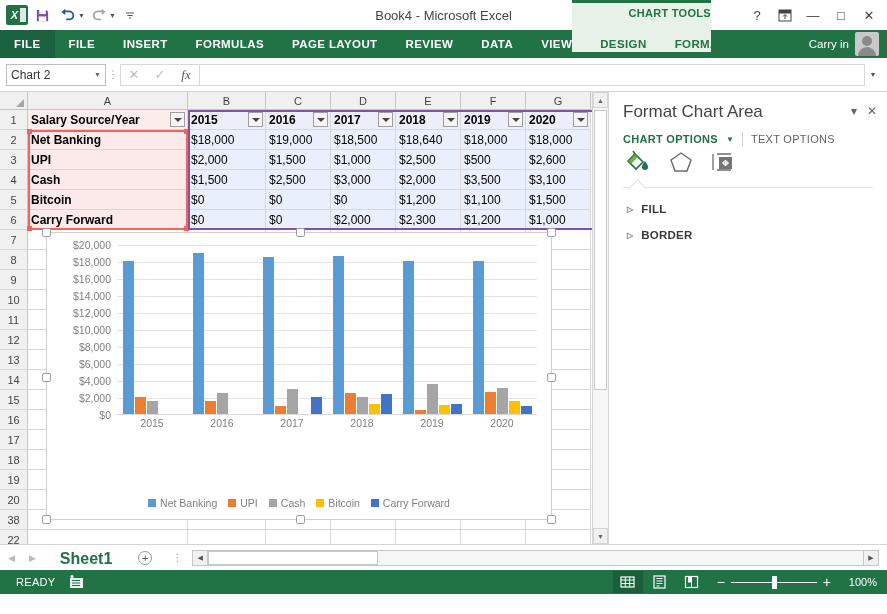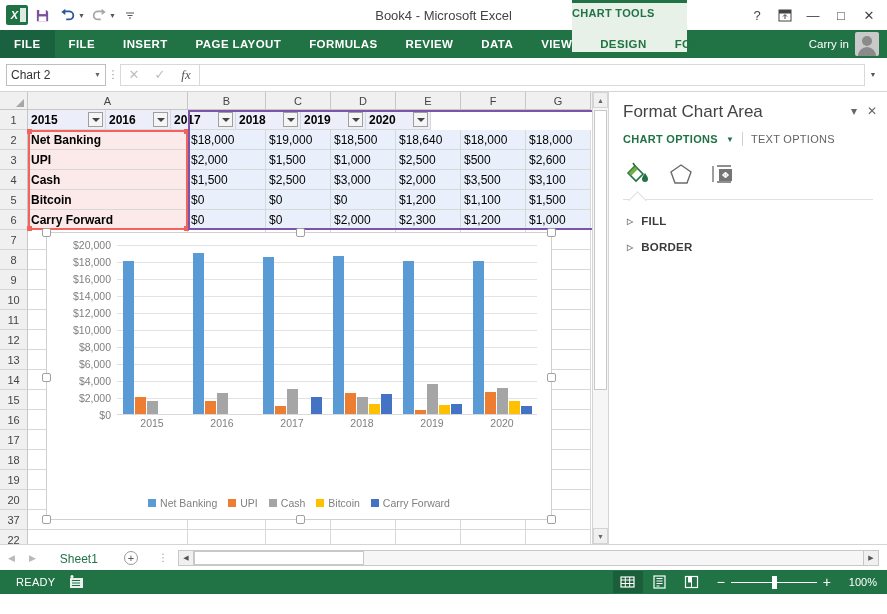--- a/index.html
+++ b/index.html
@@ -39,23 +39,23 @@
   .win-title {
     position: absolute; left: 0; right: 0; text-align: center;
     font-size: 13px; color: #444; pointer-events: none;
   }
   .win-ctl { margin-left: auto; display: flex; align-items: center; padding-right: 4px; z-index:3; }
   .win-ctl div {
     width: 28px; height: 26px; display: flex; align-items: center; justify-content: center;
     color: #444; font-size: 13px; cursor: pointer;
   }
   .charttools-tab {
-    position: absolute; left: 572px; top: 0; width: 115px; height: 52px;
+    position: absolute; left: 572px; top: 0; width: 139px; height: 52px;
     background: #e7f1e8; border-top: 3px solid #217346;
-    text-align: left; z-index: 1;
+    text-align: right; z-index: 1;
   }
   .charttools-tab .ct-label {
     color: #217346; font-size: 11px; font-weight: 600; letter-spacing:.3px; margin-top: 4px;
   }
 
   
   .ribbon {
     height: 28px; background: #217346; position: relative; display: flex; align-items: stretch;
   }
   .tab {
@@ -212,21 +212,21 @@
   }
 
   
   .panel {
     width: 279px; background: #fff; border-left: 1px solid #d4d4d4;
     padding: 10px 14px; position: relative;
   }
   .panel-title { font-size: 17px; color: #444; font-weight: 300; margin-bottom: 10px; }
   .panel-ctl { position: absolute; right: 10px; top: 12px; display: flex; gap: 10px; }
   .panel-ctl span { color: #666; cursor: pointer; font-size: 12px; }
-  .panel-tabs { display: flex; align-items: center; gap: 8px; margin-bottom: 12px; }
+  .panel-tabs { display: flex; align-items: center; gap: 8px; }
   .ptab { font-size: 11px; font-weight: bold; letter-spacing:.3px; cursor: pointer; }
   .ptab.active { color: #1f7244; }
   .ptab.inactive { color: #636363; font-weight: normal; }
   .ptab-car { font-size: 8px; color: #1f7244; }
   .ptab-div { width:1px; height:14px; background:#d0d0d0; }
   .panel-icons { display: flex; gap: 18px; align-items: center; padding: 4px 2px 10px 2px; }
   .pic { cursor: pointer; }
   .panel-sep { height: 1px; background: #e0e0e0; margin: 0 0 8px 0; position: relative; }
   .panel-sep::after{
     content:""; position:absolute; left:8px; top:-5px; width:12px; height:12px;
@@ -241,21 +241,21 @@
 
   
   .tabbar {
     height: 26px; display: flex; align-items: stretch; background: #f0f0f0;
     border-top: 1px solid #d4d4d4;
   }
   .nav-arrows { display: flex; align-items: center; padding: 0 8px; gap: 14px; background:#fff; }
   .nav-arrows span { color: #b9b9b9; font-size: 9px; cursor: pointer; }
   .sheet-tab {
     padding: 0 16px; display: flex; align-items: center; background: #fff;
-    font-size: 12px; font-weight: normal; color: #217346; cursor: pointer;
+    font-size: 16px; font-weight: bold; color: #217346; cursor: pointer;
     border-top: 2px solid #fff;
   }
   .add-sheet {
     width: 34px; display: flex; align-items: center; justify-content: center;
     background: #fff; cursor: pointer;
   }
   .add-sheet .circ {
     width: 14px; height: 14px; border: 1px solid #9a9a9a; border-radius: 50%;
     display: flex; align-items: center; justify-content: center; font-size: 11px; color: #555;
   }
@@ -340,22 +340,22 @@
     <div>—</div>
     <div>□</div>
     <div>✕</div>
   </div>
 </div>
 
 <div class="ribbon">
   <div class="tab file">FILE</div>
   <div class="tab">FILE</div>
   <div class="tab">INSERT</div>
+  <div class="tab">FORMULAS</div>
   <div class="tab">PAGE LAYOUT</div>
-  <div class="tab">FORMULAS</div>
   <div class="tab">REVIEW</div>
   <div class="tab">DATA</div>
   <div class="tab">VIEW</div>
   <div class="tab ct">DESIGN</div>
   <div class="tab ct">FORMAT</div>
   <div class="signin">
     <span>Carry in</span>
     <span class="avatar"></span>
   </div>
 </div>
@@ -404,27 +404,31 @@
         <div class="rh">11</div>
         <div class="rh">12</div>
         <div class="rh">13</div>
         <div class="rh">14</div>
         <div class="rh">15</div>
         <div class="rh">16</div>
         <div class="rh">17</div>
         <div class="rh">18</div>
         <div class="rh">19</div>
         <div class="rh">20</div>
-        <div class="rh">37</div>
+        <div class="rh">38</div>
         <div class="rh">22</div>
       </div>
 
       <div class="cells">
 
         <div class="row">
+          <div class="cell hdr hdrcat" style="width:160px">
+            <span>Salary Source/Year</span>
+            <span class="filter-btn"></span>
+          </div>
           <div class="cell hdr hdrval" style="width:78px">
             <span>2015</span>
             <span class="filter-btn"></span>
           </div>
           <div class="cell hdr hdrval" style="width:65px">
             <span>2016</span>
             <span class="filter-btn"></span>
           </div>
           <div class="cell hdr hdrval" style="width:65px">
             <span>2017</span>

